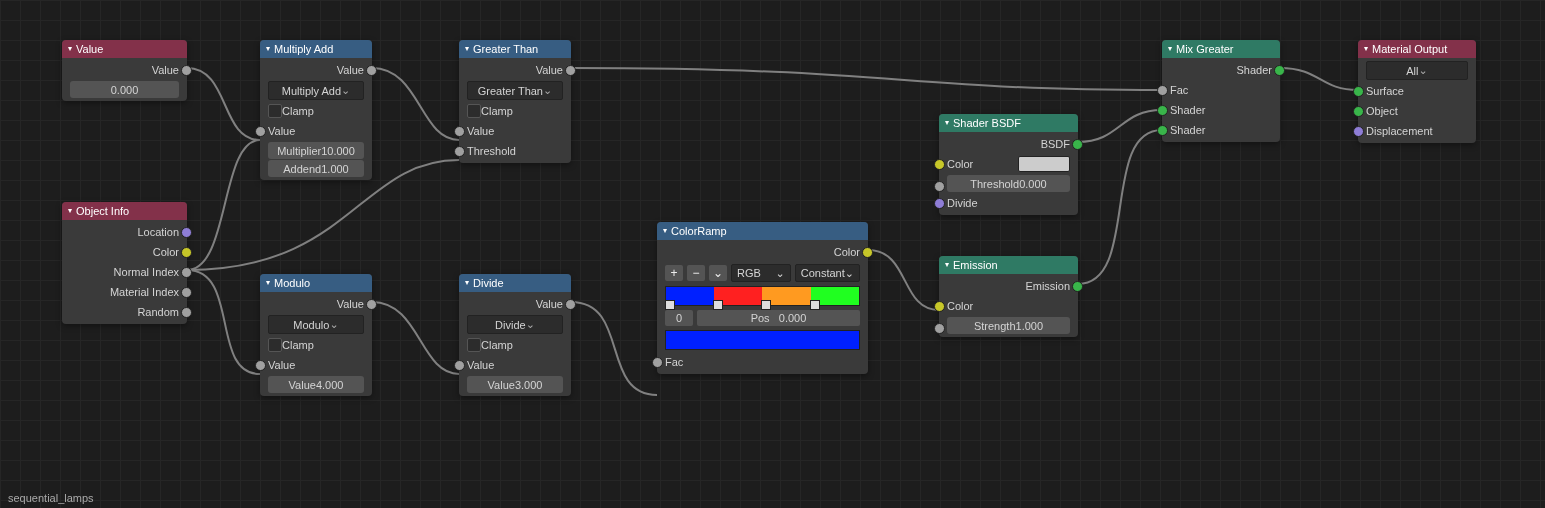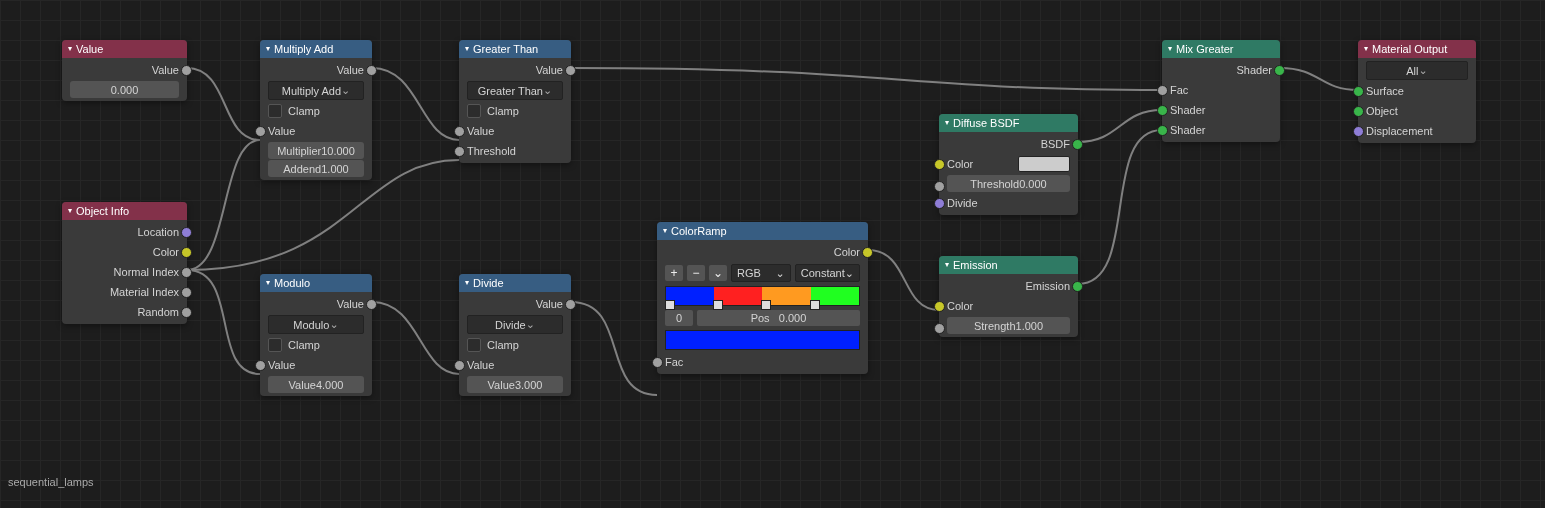--- a/index.html
+++ b/index.html
@@ -20,33 +20,33 @@
 .sock.in{left:-5px}
 .sock.out{right:-5px}
 .sock.gray{background:#a0a0a0}
 .sock.yellow{background:#c7c729}
 .sock.green{background:#39b54a}
 .sock.purple{background:#8e7dd6}
 .num{display:flex;align-items:center;background:#545454;border-radius:3px;height:17px;padding:0 6px;margin:1px 8px;font-size:11px;justify-content:center}
 .num.center{justify-content:center}
 .sel{display:flex;align-items:center;background:#2c2c2c;border:1px solid #222;border-radius:2px;height:17px;padding:0 6px;margin:1px 8px;justify-content:center}
 .sel::after{content:"⌄";font-size:11px;color:#aaa}
-.chk{display:flex;align-items:center;gap:6px;padding:0 8px;height:20px}
+.chk{display:flex;align-items:center;padding:0 8px;height:20px}
 .chk .box{width:12px;height:12px;background:#2c2c2c;border:1px solid #555;border-radius:2px}
 .swatch{width:50px;height:14px;background:#ccc;border:1px solid #222;border-radius:2px}
 .ramp{margin:2px 8px}
 .ramp .btns{display:flex;gap:4px;align-items:center;height:18px}
 .ramp .btns .b{width:18px;height:16px;background:#545454;border-radius:2px;display:flex;align-items:center;justify-content:center;color:#eee;font-size:12px}
 .ramp .btns .dd{flex:1;background:#2c2c2c;border:1px solid #222;border-radius:2px;height:16px;display:flex;align-items:center;justify-content:space-between;padding:0 5px}
 .ramp .grad{position:relative;height:18px;margin-top:4px;border:1px solid #222;background:linear-gradient(90deg,#0020ff 0%,#0020ff 25%,#ff2020 25%,#ff2020 50%,#ff9a20 50%,#ff9a20 75%,#20ff20 75%,#20ff20 100%)}
 .ramp .stop{position:absolute;bottom:-5px;width:8px;height:8px;background:#ddd;border:1px solid #222;transform:translateX(-50%)}
 .ramp .flds{display:flex;gap:4px;margin-top:4px}
 .ramp .flds .f{flex:1;background:#545454;border-radius:2px;height:16px;display:flex;align-items:center;justify-content:center}
 .ramp .prev{height:18px;margin-top:4px;background:#0020ff;border:1px solid #222}
-.footer{position:absolute;left:8px;bottom:20px;color:#aaa;font-size:11px}
+.footer{position:absolute;left:8px;bottom:4px;color:#aaa;font-size:11px}
 </style>
 </head>
 <body>
 <div class="grid"></div>
 
 <svg class="wires" width="1545" height="508">
 <g stroke="#808080" stroke-width="2" fill="none">
 <path d="M187,68 C230,68 220,140 260,140"></path>
 <path d="M187,270 C230,270 220,140 260,140"></path>
 <path d="M187,270 C240,270 210,374 260,374"></path>
@@ -266,21 +266,21 @@
   <div class="row">
           <span class="sock in gray"></span>
           <span>Fac</span>
         </div>
  </div>
 </div>
 
 <div class="node teal" style="left:939px;top:114px;width:139px">
  <div class="hdr">
         <span class="tri">▾</span>
-        <span>Diffuse BSDF</span>
+        <span>Shader BSDF</span>
       </div>
  <div class="body">
   <div class="row right">
           <span>BSDF</span>
           <span class="sock out green"></span>
         </div>
   <div class="row spread">
           <span class="sock in yellow"></span>
           <span>Color</span>
           <span class="swatch"></span>

